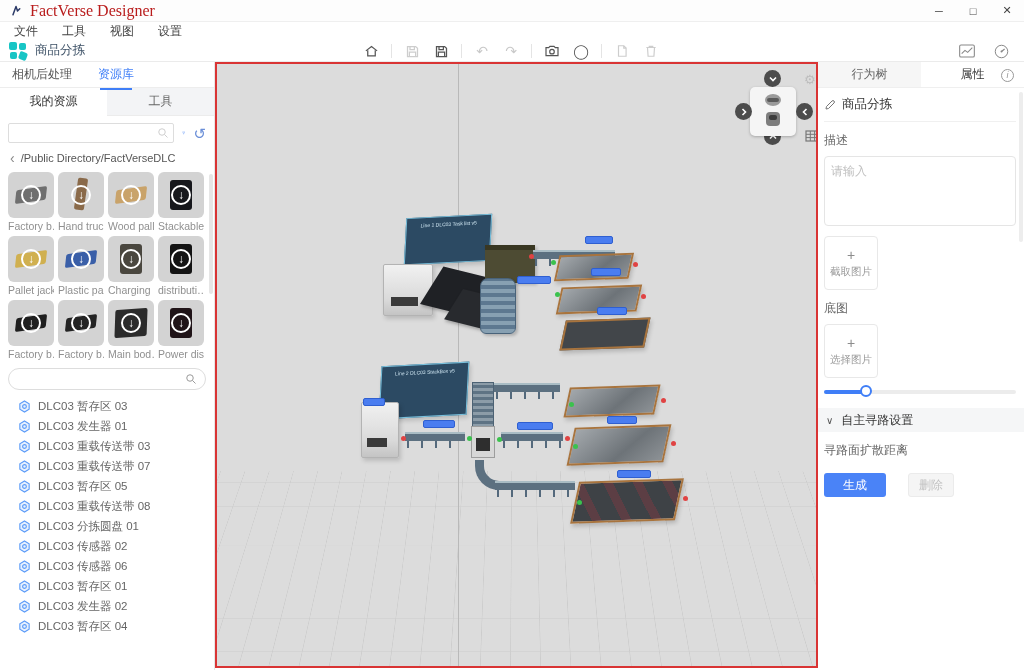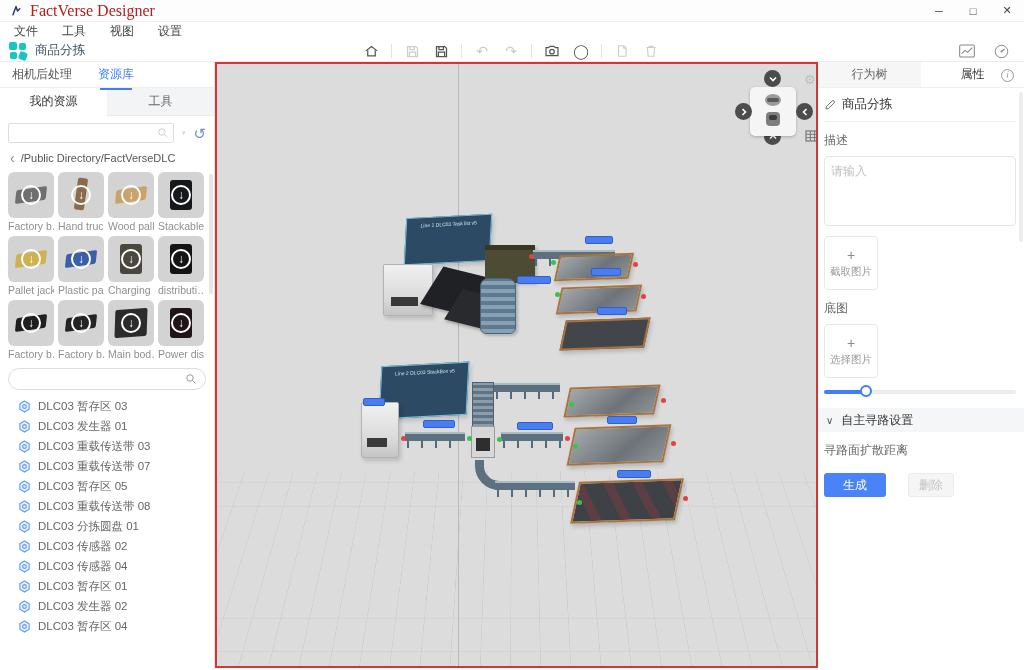--- a/index.html
+++ b/index.html
@@ -406,21 +406,21 @@
           <path d="M7 1l5 3v6l-5 3-5-3V4z" fill="#e8f1fe" stroke="#5b9bf8" stroke-width="1.2"></path>
           <circle cx="7" cy="7" r="2" fill="none" stroke="#5b9bf8" stroke-width="1.2"></circle>
         </svg>
         <span>DLC03 传感器 02</span>
       </div>
     <div class="twin-item">
         <svg width="13" height="13" viewBox="0 0 14 14">
           <path d="M7 1l5 3v6l-5 3-5-3V4z" fill="#e8f1fe" stroke="#5b9bf8" stroke-width="1.2"></path>
           <circle cx="7" cy="7" r="2" fill="none" stroke="#5b9bf8" stroke-width="1.2"></circle>
         </svg>
-        <span>DLC03 传感器 04</span>
+        <span>DLC03 传感器 06</span>
       </div>
     <div class="twin-item">
         <svg width="13" height="13" viewBox="0 0 14 14">
           <path d="M7 1l5 3v6l-5 3-5-3V4z" fill="#e8f1fe" stroke="#5b9bf8" stroke-width="1.2"></path>
           <circle cx="7" cy="7" r="2" fill="none" stroke="#5b9bf8" stroke-width="1.2"></circle>
         </svg>
         <span>DLC03 暂存区 01</span>
       </div>
     <div class="twin-item">
         <svg width="13" height="13" viewBox="0 0 14 14">

